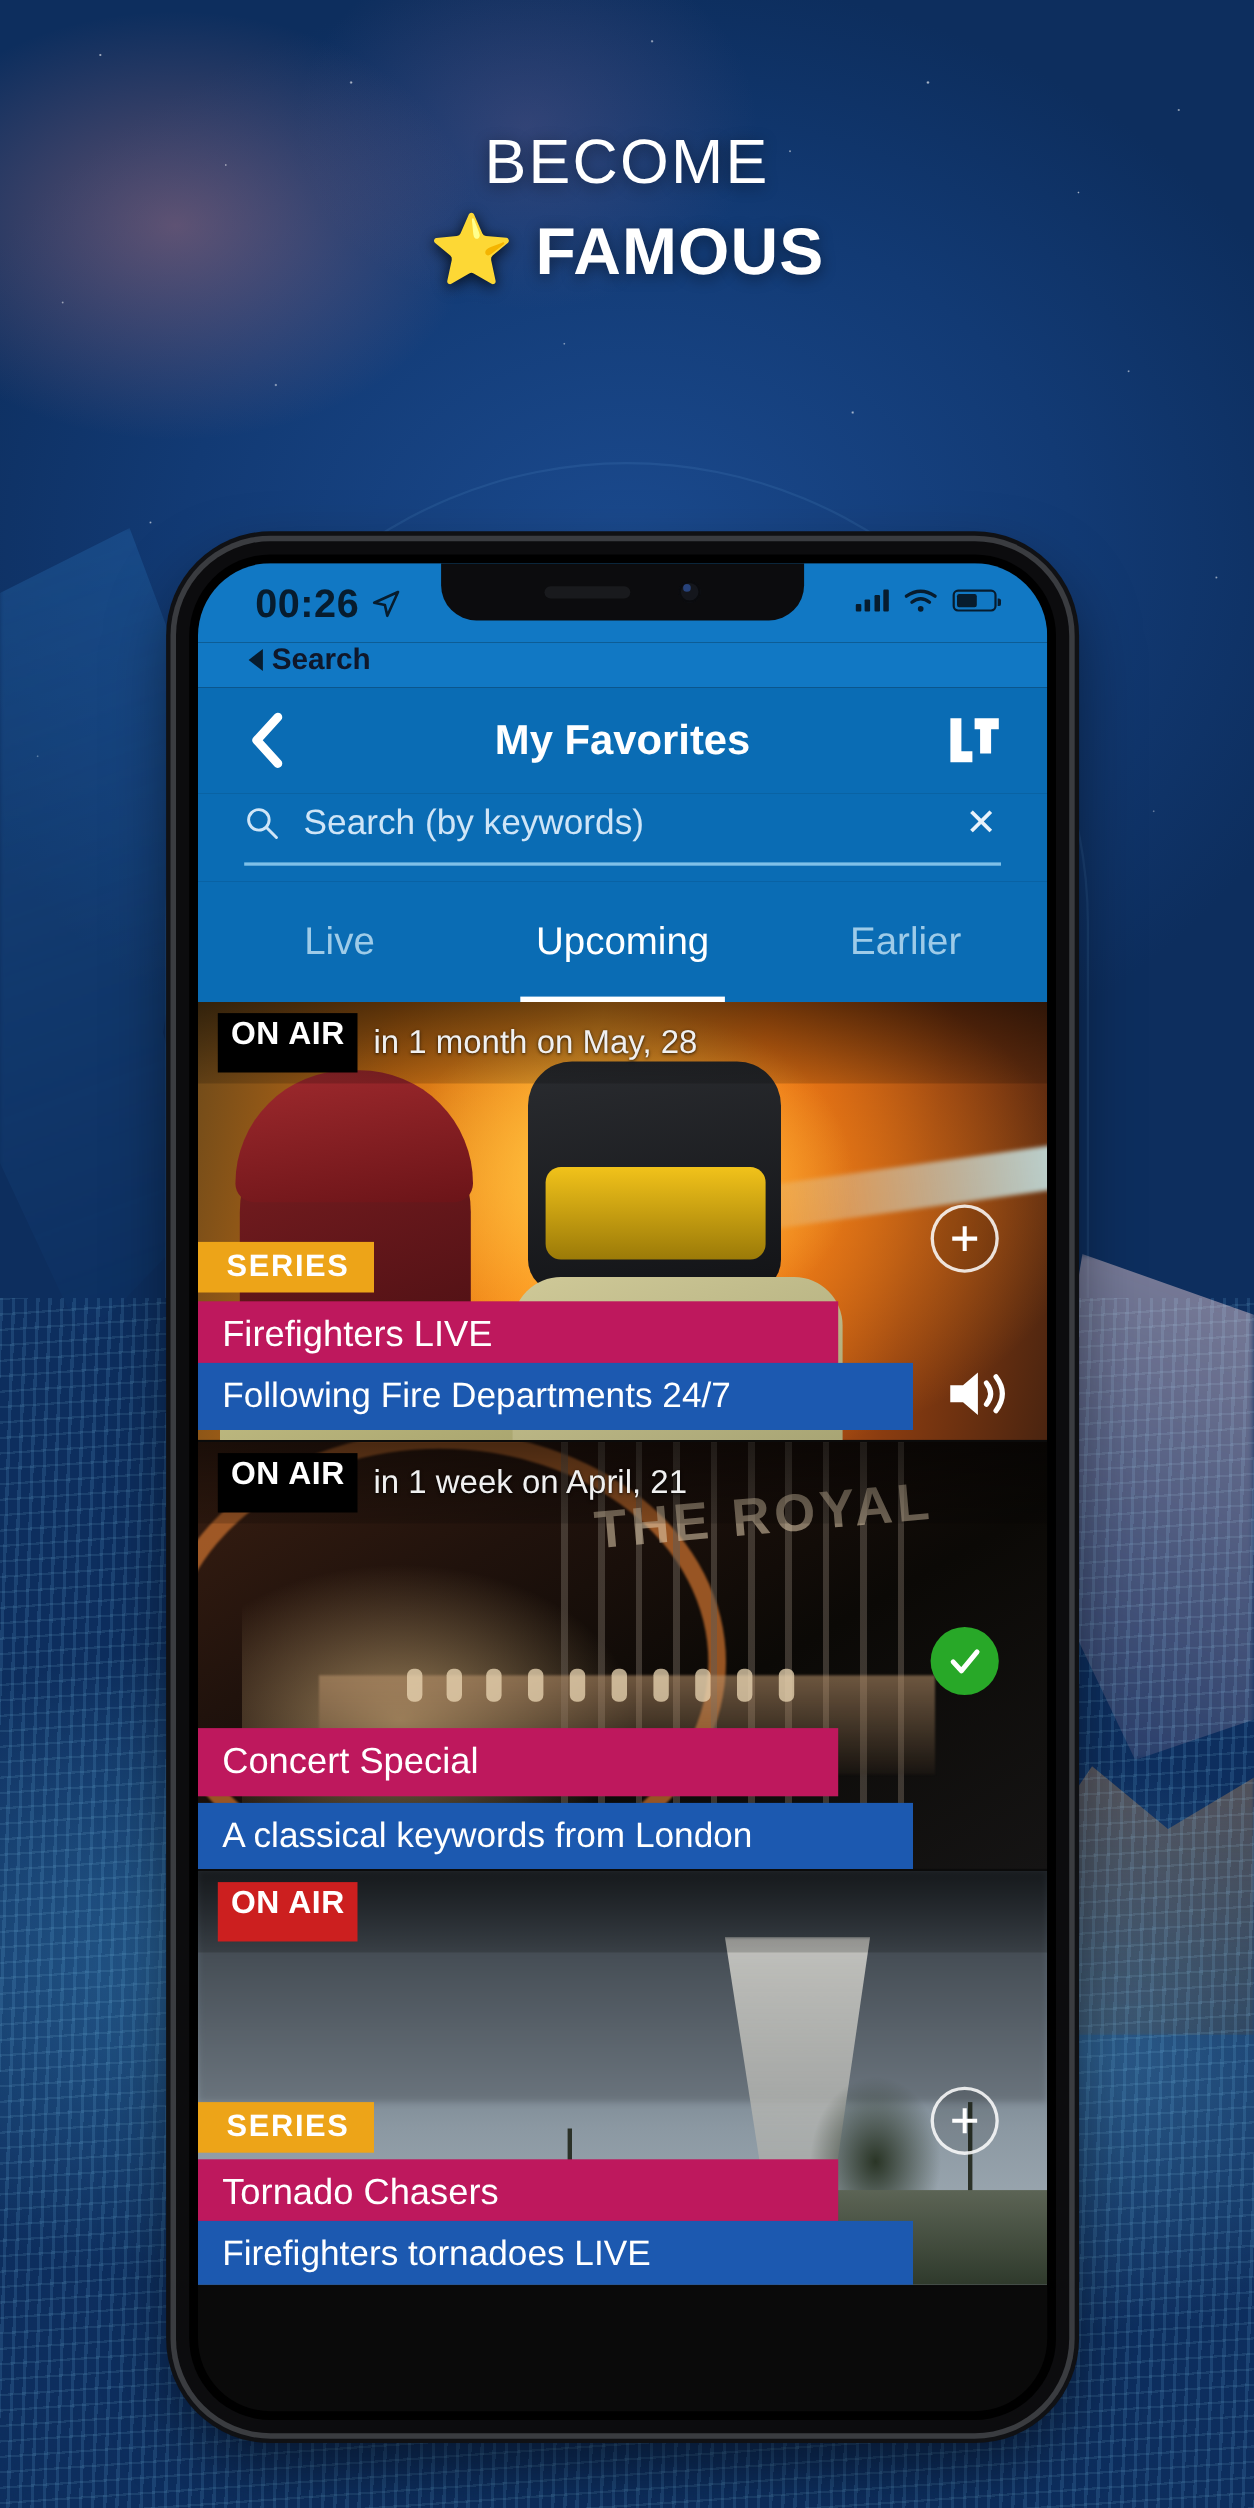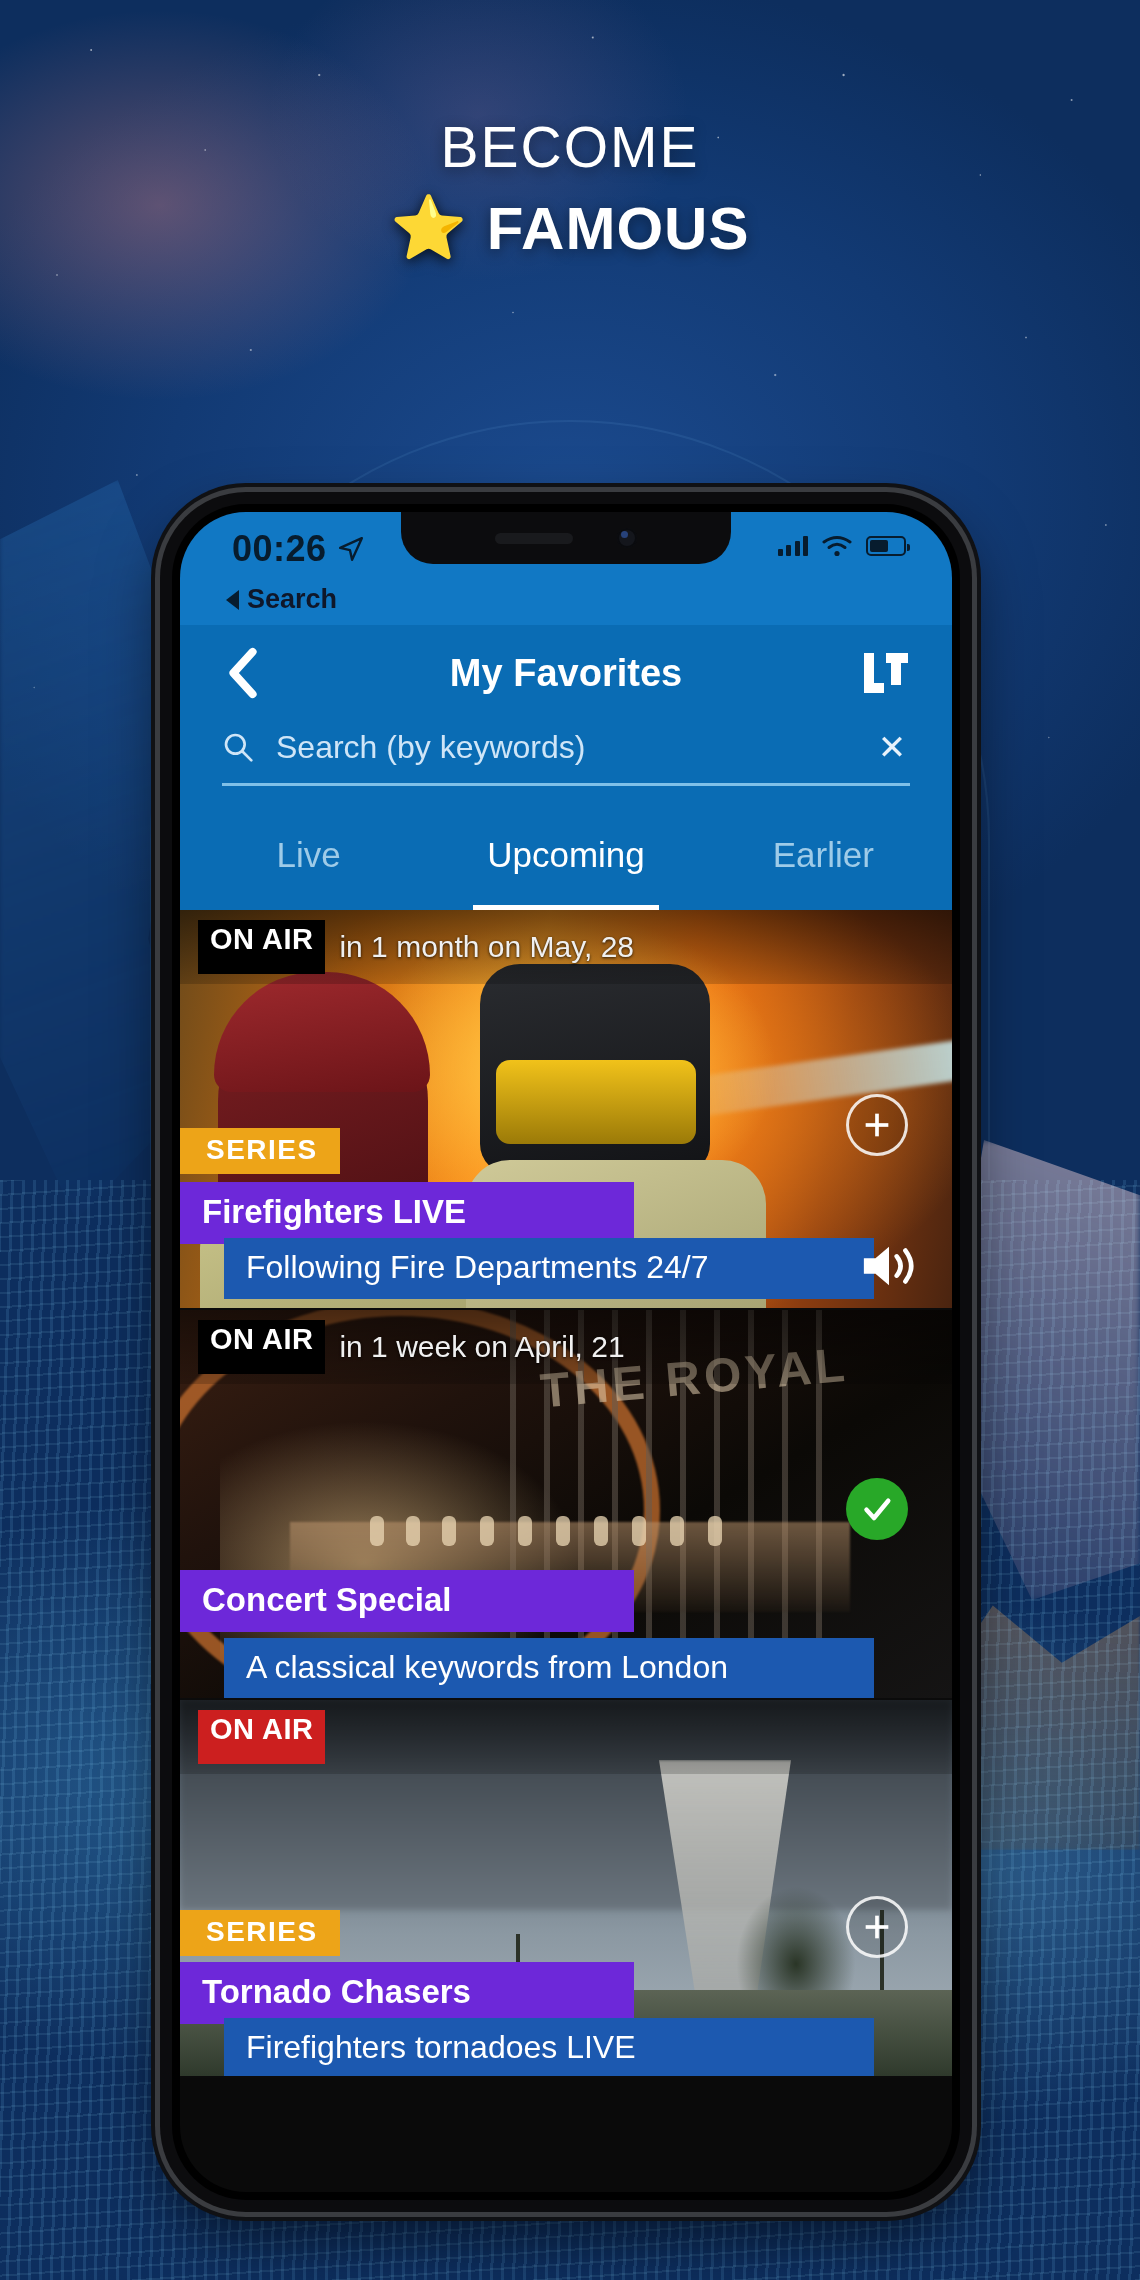--- a/index.html
+++ b/index.html
@@ -213,29 +213,28 @@
   .onair.black { background:#000; }
   .onair.red { background:#cc1f1f; }
   .airwhen { font-size:30px; color:#f0f0f0; text-shadow:0 1px 3px rgba(0,0,0,.8); }
 
   .series {
     position:absolute; z-index:3; left:0;
     background:#eda418; color:#fff; font-weight:bold; font-size:28px;
     letter-spacing:1.5px; padding:6px 22px 8px 26px;
   }
   .titlebar {
-    position:absolute; z-index:3; left:0; width:454px;
-    background:#6d28d9; color:#fff; font-size:33px; font-weight:bold;
+    position:absolute; z-index:3; left:0; width:582px;
+    background:#be185d; color:#fff; font-size:33px; font-weight:normal;
     padding:11px 0 13px 22px;
   }
   .subbar {
     position:absolute; z-index:3; left:0; width:650px;
     background:#1c59b0; color:#fff; font-size:32px;
     padding:11px 0 13px 22px;
-    margin-left:44px;
   }
   .act-circle {
     position:absolute; z-index:4; right:44px; width:62px; height:62px; border-radius:50%;
     display:flex; align-items:center; justify-content:center; cursor:pointer;
   }
   .act-plus { border:3px solid rgba(255,255,255,.85); background:rgba(0,0,0,.12); }
   .act-check { background:#28a828; }
   .sound-ic { position:absolute; z-index:4; right:34px; width:58px; height:52px; cursor:pointer; }
 
   

